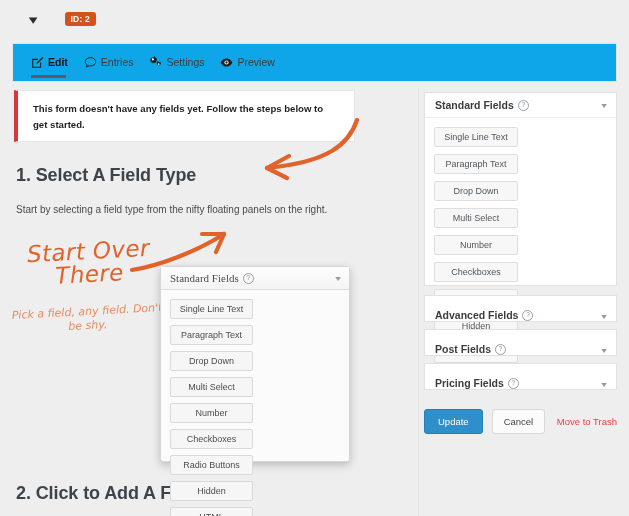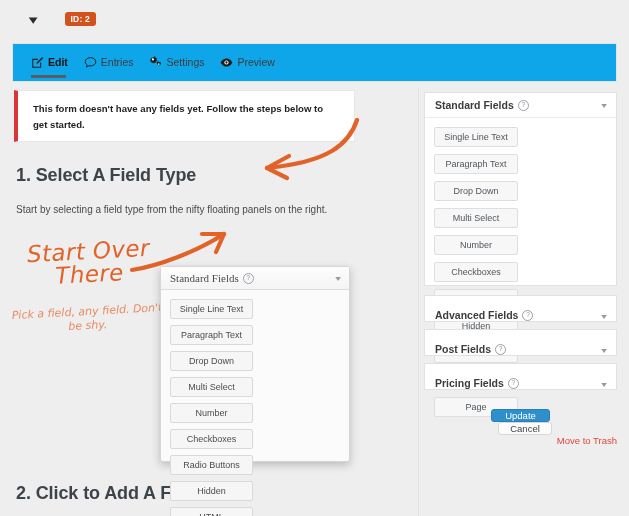--- a/index.html
+++ b/index.html
@@ -129,21 +129,21 @@
   .side-collapsed{
     position:absolute;left:424px;width:193px;height:27px;
     background:#ffffff;border:1px solid #e2e2e2;box-sizing:border-box;
     display:flex;align-items:flex-end;padding:0 10px;cursor:pointer;
   }
   #panel-advanced{top:295px;}
   #panel-post{top:329px;}
   #panel-pricing{top:363px;}
 
   
-  .actions{position:absolute;left:424px;top:409px;width:193px;height:24px;display:flex;align-items:center;flex-direction:column;}
+  .actions{position:absolute;left:424px;top:409px;width:193px;height:24px;display:flex;align-items:center;}
   .btn-update{
     background:#2e8fca;border:1px solid #2680b8;color:#fff;border-radius:3px;
     font-size:9.5px;padding:0 13px;height:23px;display:flex;align-items:center;cursor:pointer;
   }
   .btn-cancel{
     margin-left:9px;background:#fbfbfb;border:1px solid #d8d8d8;color:#444;border-radius:3px;
     font-size:9.5px;padding:0 11px;height:23px;display:flex;align-items:center;cursor:pointer;
   }
   .link-trash{margin-left:auto;font-size:9.5px;color:#e0453e;cursor:pointer;}
 </style>
@@ -248,21 +248,20 @@
       <div class="sp-btn">Single Line Text</div>
       <div class="sp-btn">Paragraph Text</div>
       <div class="sp-btn">Drop Down</div>
       <div class="sp-btn">Multi Select</div>
       <div class="sp-btn">Number</div>
       <div class="sp-btn">Checkboxes</div>
       <div class="sp-btn">Radio Buttons</div>
       <div class="sp-btn">Hidden</div>
       <div class="sp-btn">HTML</div>
       <div class="sp-btn">Section</div>
-      <div class="sp-btn">Page</div>
     </div>
   </div>
 </div>
 
 <div class="side-collapsed" id="panel-advanced">
   <span class="sp-title">Advanced Fields</span>
   <span class="help-icon">?</span>
   <span class="caret">▾</span>
 </div>
 

